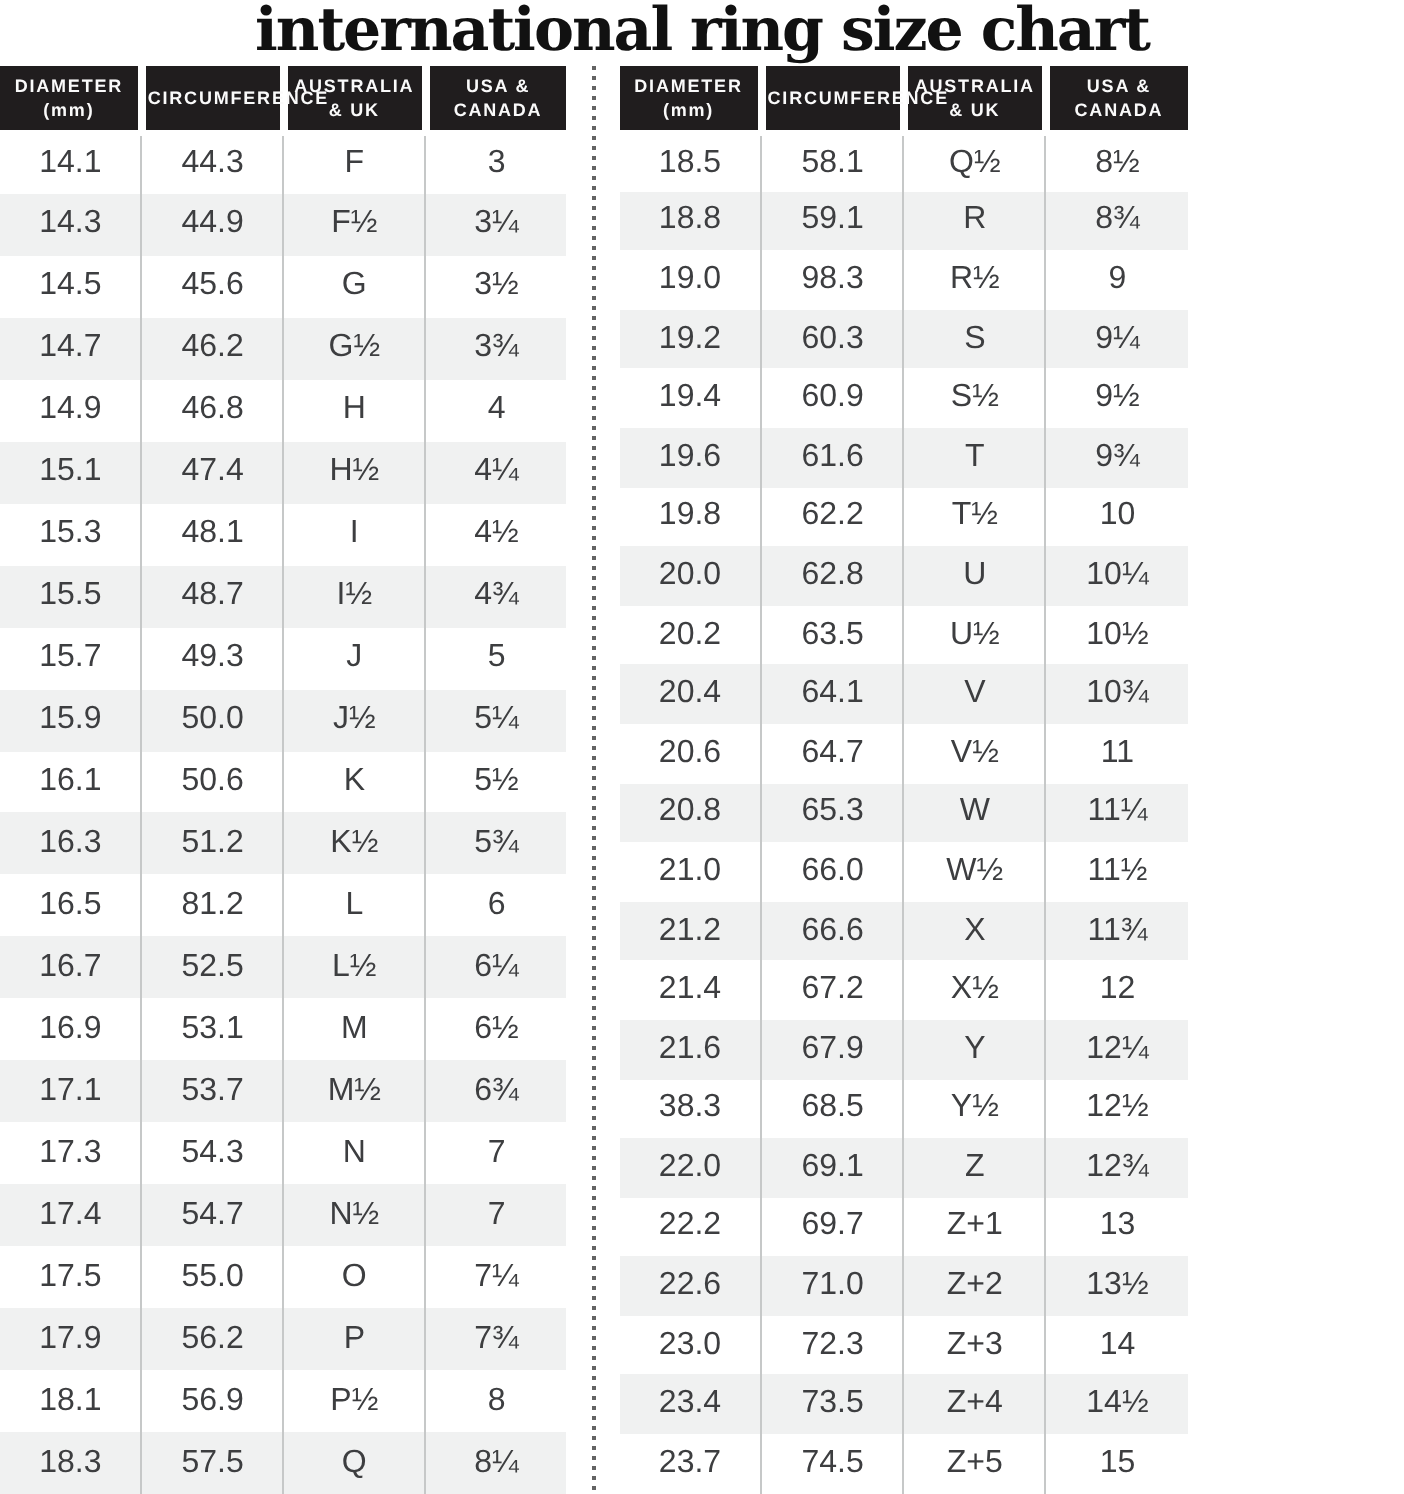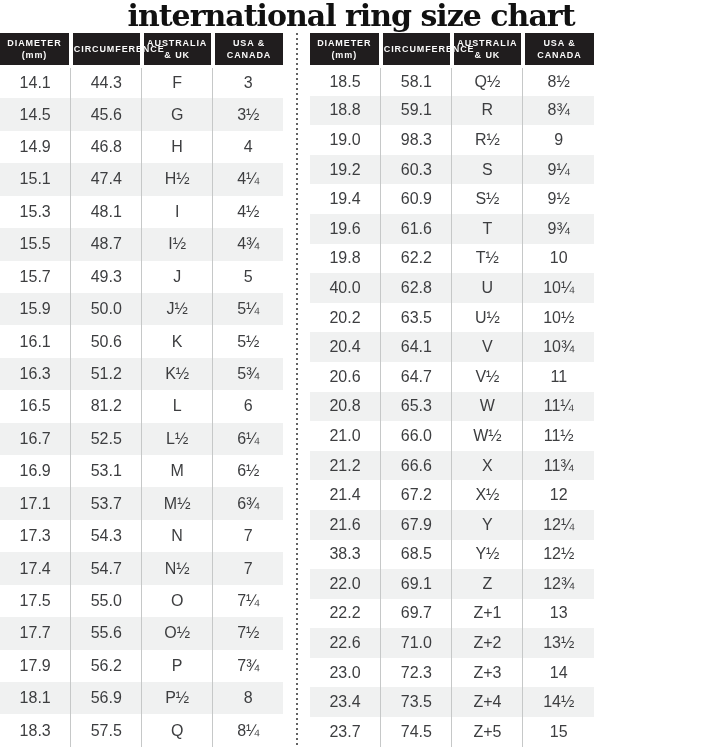--- a/index.html
+++ b/index.html
@@ -113,26 +113,38 @@
           </tr>
         </thead>
         <tbody>
           <tr>
             <td>14.1</td>
             <td>44.3</td>
             <td>F</td>
             <td>3</td>
           </tr>
           <tr>
+            <td>14.3</td>
+            <td>44.9</td>
+            <td>F½</td>
+            <td>3¼</td>
+          </tr>
+          <tr>
             <td>14.5</td>
             <td>45.6</td>
             <td>G</td>
             <td>3½</td>
           </tr>
           <tr>
+            <td>14.7</td>
+            <td>46.2</td>
+            <td>G½</td>
+            <td>3¾</td>
+          </tr>
+          <tr>
             <td>14.9</td>
             <td>46.8</td>
             <td>H</td>
             <td>4</td>
           </tr>
           <tr>
             <td>15.1</td>
             <td>47.4</td>
             <td>H½</td>
             <td>4¼</td>
@@ -207,26 +219,20 @@
             <td>17.4</td>
             <td>54.7</td>
             <td>N½</td>
             <td>7</td>
           </tr>
           <tr>
             <td>17.5</td>
             <td>55.0</td>
             <td>O</td>
             <td>7¼</td>
-          </tr>
-          <tr>
-            <td>17.7</td>
-            <td>55.6</td>
-            <td>O½</td>
-            <td>7½</td>
           </tr>
           <tr>
             <td>17.9</td>
             <td>56.2</td>
             <td>P</td>
             <td>7¾</td>
           </tr>
           <tr>
             <td>18.1</td>
             <td>56.9</td>
@@ -293,21 +299,21 @@
             <td>T</td>
             <td>9¾</td>
           </tr>
           <tr>
             <td>19.8</td>
             <td>62.2</td>
             <td>T½</td>
             <td>10</td>
           </tr>
           <tr>
-            <td>40.0</td>
+            <td>20.0</td>
             <td>62.8</td>
             <td>U</td>
             <td>10¼</td>
           </tr>
           <tr>
             <td>20.2</td>
             <td>63.5</td>
             <td>U½</td>
             <td>10½</td>
           </tr>

